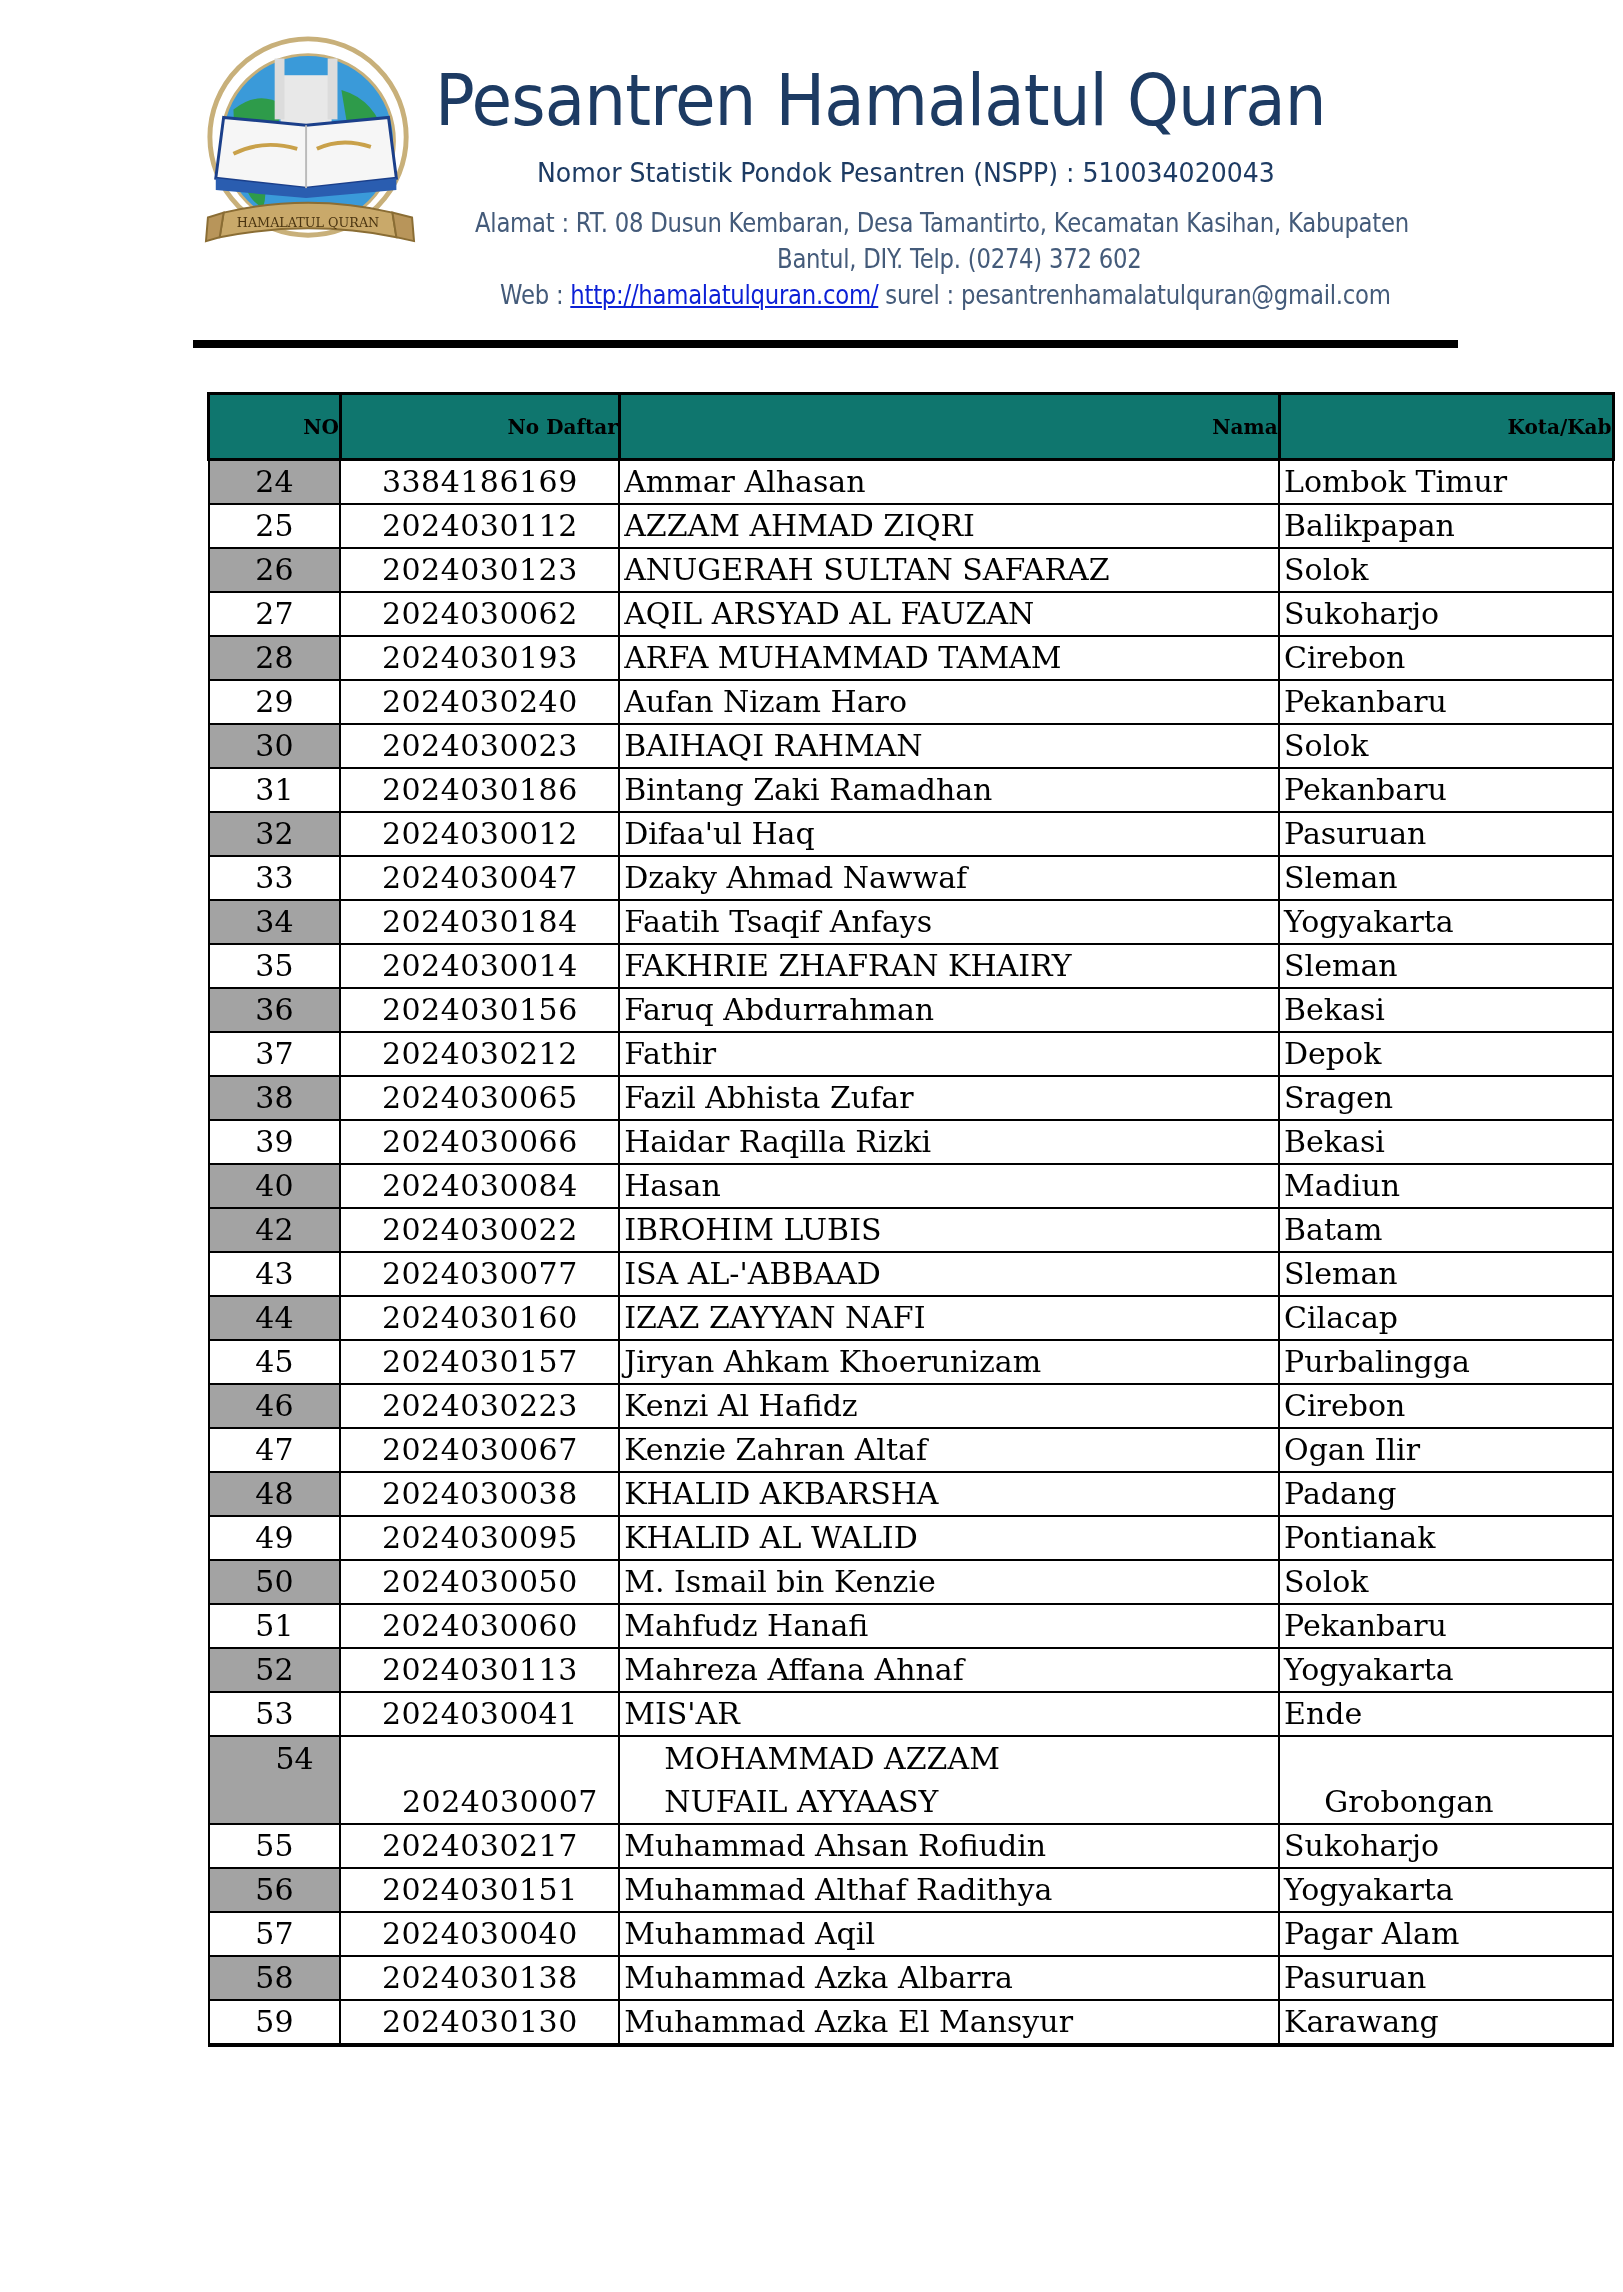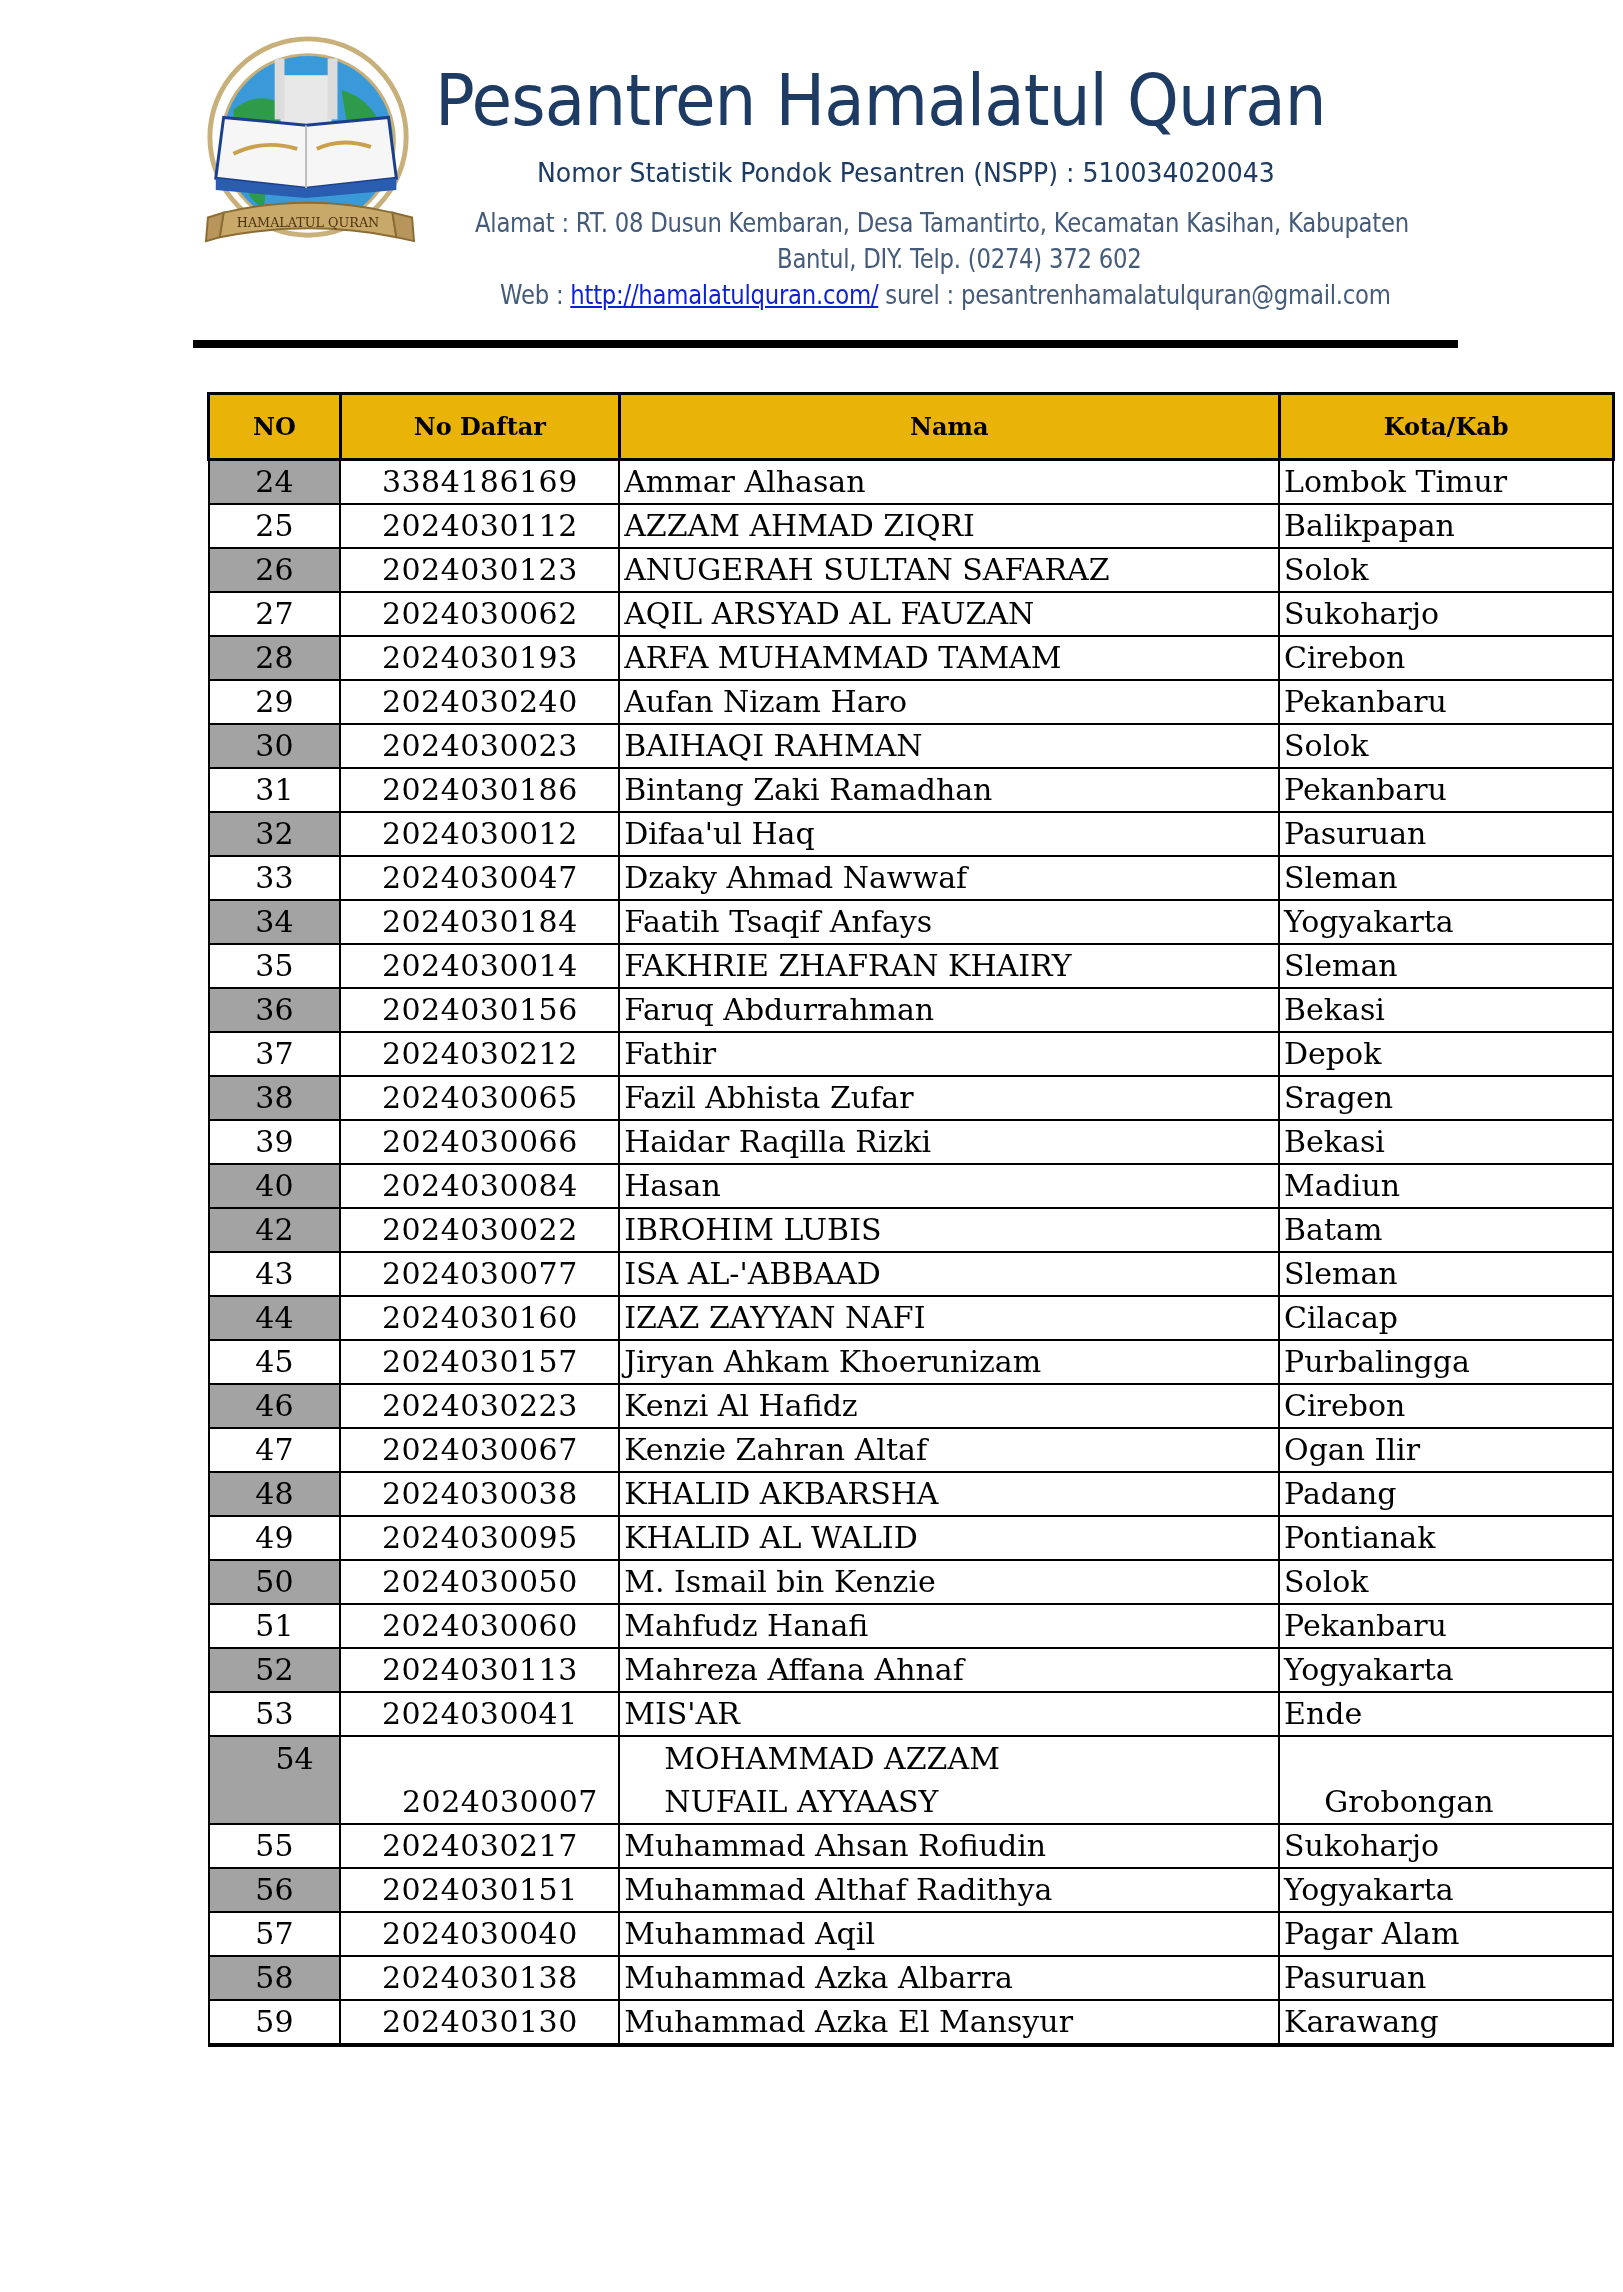--- a/index.html
+++ b/index.html
@@ -19,27 +19,27 @@
   .rule { position: absolute; left: 193px; top: 340px; width: 1265px; height: 7.8px; background: #000; }
 
   table.reg {
     position: absolute; left: 207px; top: 392px;
     border-collapse: collapse;
     font-family: "DejaVu Serif", serif;
     font-size: 30px;
     color: #000;
   }
   table.reg th {
-    background: #eab308;
+    background: #0f766e;
     height: 63px;
     border: 3.9px solid #000;
     font-weight: bold;
-    font-size: 24px;
+    font-size: 20px;
     padding: 0;
-    text-align: center;
+    text-align: right;
   }
   table.reg td {
     border: 2px solid #000;
     height: 42px;
     padding: 0 3.9px;
     line-height: 42px;
     white-space: nowrap;
     vertical-align: middle;
   }
   table.reg tbody tr:last-child td { border-bottom: 4.9px solid #000; }

